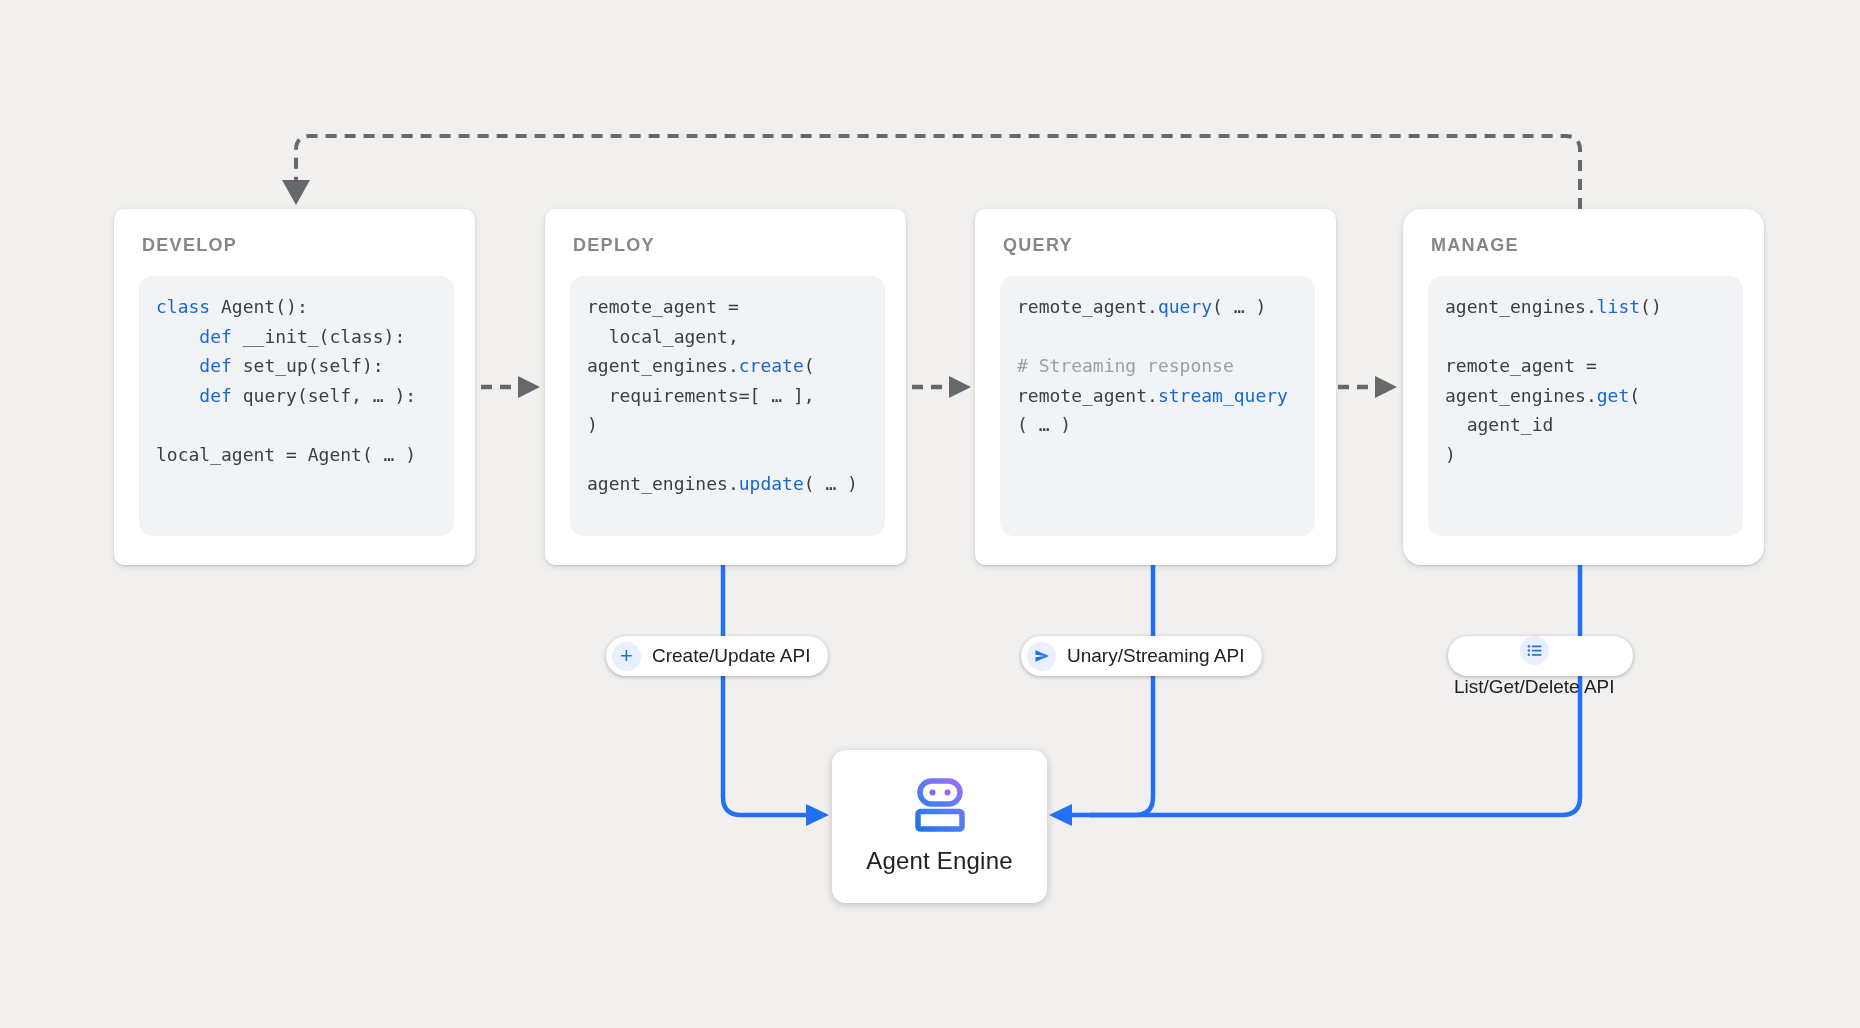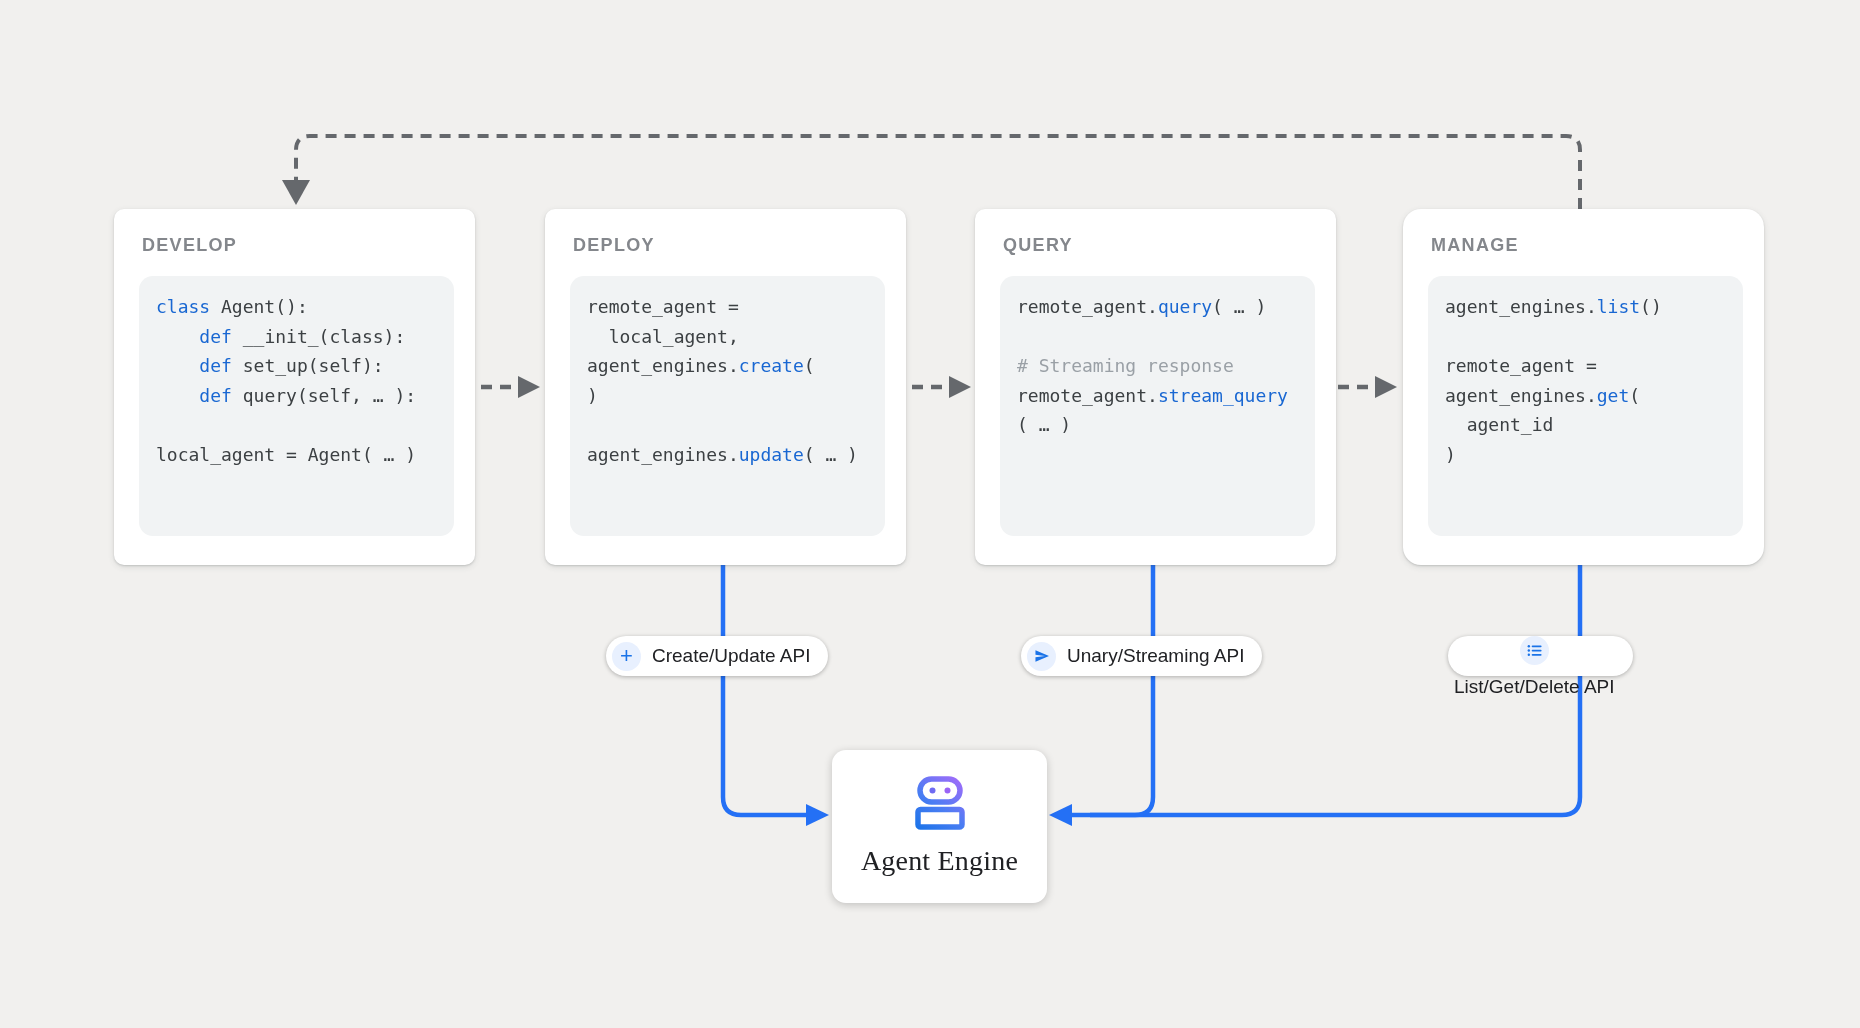--- a/index.html
+++ b/index.html
@@ -60,21 +60,21 @@
     flex:0 0 auto;
   }
   .engine {
     position:absolute; left:832px; top:750px;
     width:215px; height:153px;
     background:#ffffff; border-radius:14px;
     box-shadow:0 2px 8px rgba(0,0,0,.20);
     display:flex; flex-direction:column;
     align-items:center; justify-content:center; gap:11px;
   }
-  .engine-label { font-size:28px; font-weight:500; color:#202124; letter-spacing:.2px;font-family:Liberation Serif, serif; }
+  .engine-label { font-size:24px; font-weight:500; color:#202124; letter-spacing:.2px; }
 </style>
 </head>
 <body>
 
 <div class="stage">
 
   <svg class="connectors" width="1860" height="1028" viewBox="0 0 1860 1028">
     <defs>
       <linearGradient id="rg" x1="46" y1="0" x2="4" y2="54" gradientUnits="userSpaceOnUse">
         <stop offset="0" stop-color="#a56bfa"></stop>
@@ -123,20 +123,21 @@
         <div class="code-line"><span class="seg-pl">local_agent = Agent( … )</span></div>
       </div>
   </div>
 
   <div class="card" style="left:545px; top:209px;">
     <div class="card-title">DEPLOY</div>
     <div class="code-block">
         <div class="code-line"><span class="seg-pl">remote_agent =</span></div>
         <div class="code-line"><span class="seg-pl">  local_agent,</span></div>
         <div class="code-line"><span class="seg-pl">agent_engines.</span><span class="seg-kw">create</span><span class="seg-pl">(</span></div>
+        <div class="code-line"><span class="seg-pl">  requirements=[ … ],</span></div>
         <div class="code-line"><span class="seg-pl">)</span></div>
         <div class="code-line"></div>
         <div class="code-line"><span class="seg-pl">agent_engines.</span><span class="seg-kw">update</span><span class="seg-pl">( … )</span></div>
       </div>
   </div>
 
   <div class="card" style="left:975px; top:209px;">
     <div class="card-title">QUERY</div>
     <div class="code-block">
         <div class="code-line"><span class="seg-pl">remote_agent.</span><span class="seg-kw">query</span><span class="seg-pl">( … )</span></div>

